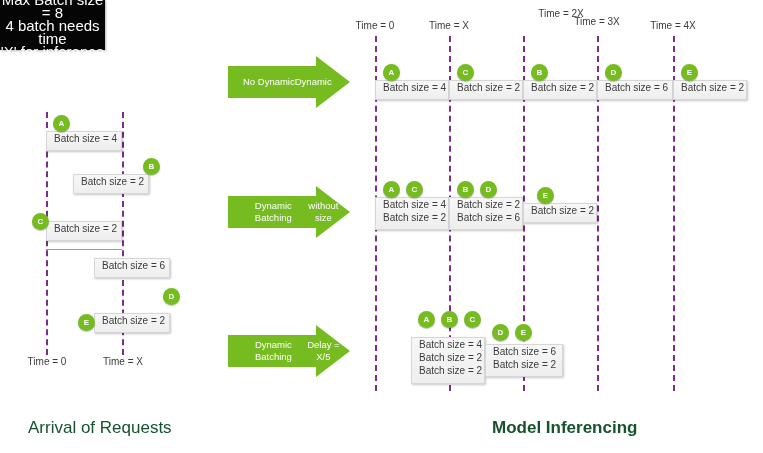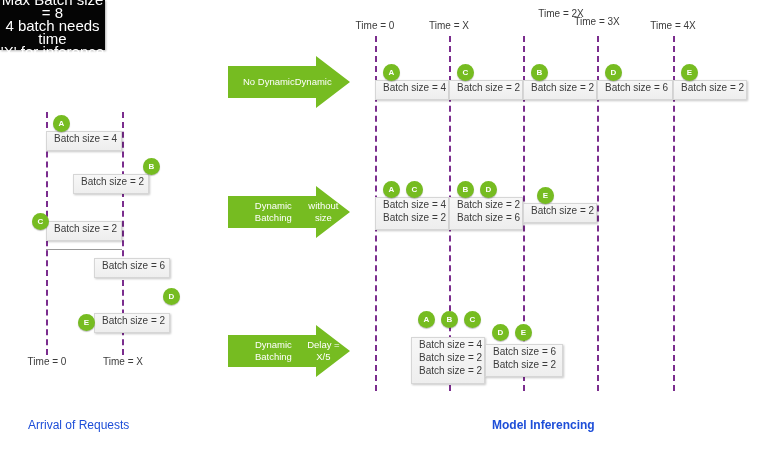--- a/index.html
+++ b/index.html
@@ -66,22 +66,22 @@
   .tlabel{
     position:absolute;
     font-size:10px;
     color:#3b3b3b;
     white-space:nowrap;
     transform:translateX(-50%);
     z-index:3;
   }
   .caption{
     position:absolute;
-    font-size:12px;
-    color:#1d4ed8;
+    font-size:17px;
+    color:#14532d;
     white-space:nowrap;
   }
 
   
   .chevron{
     position:absolute;
     width:122px;height:52px;
     z-index:5;
   }
   .chevron svg{display:block;}

